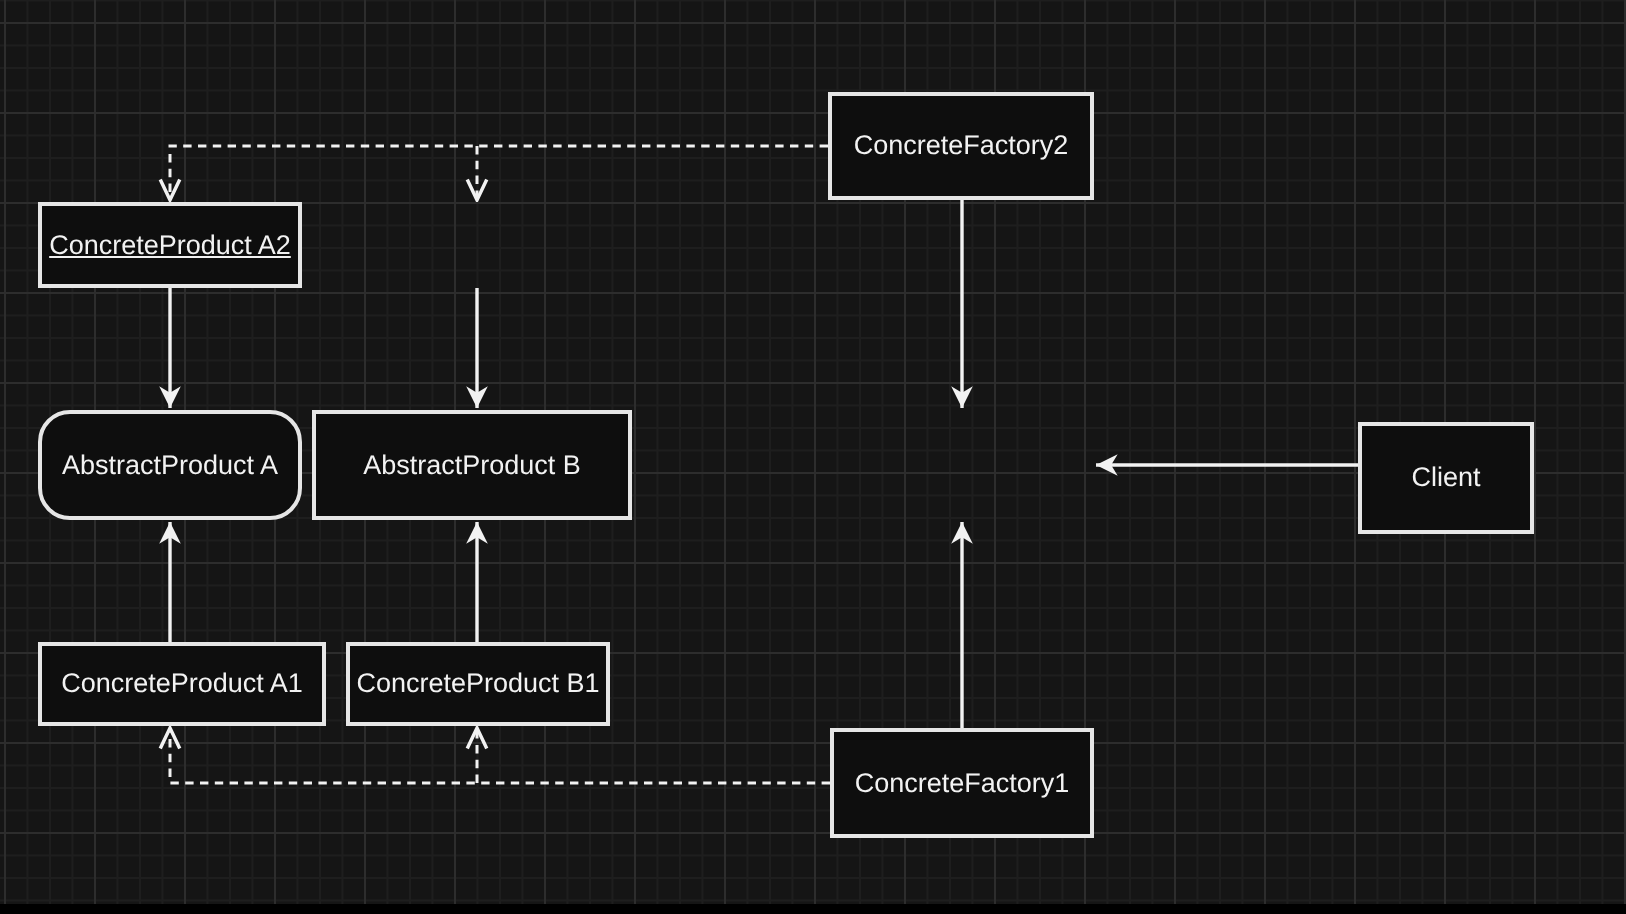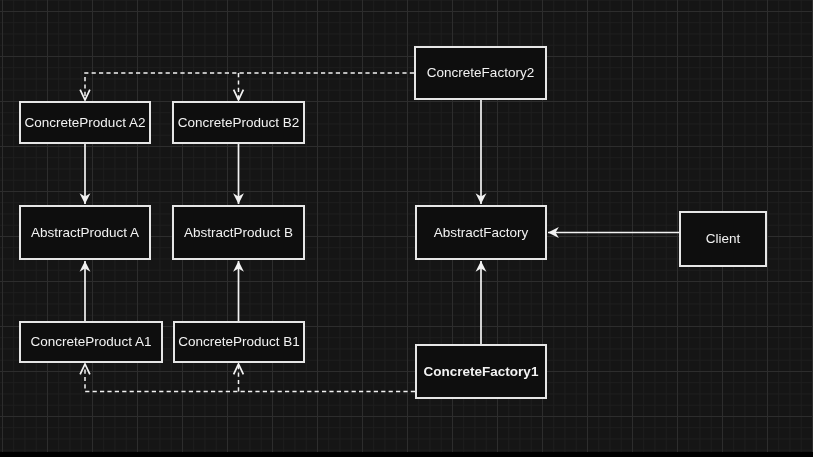--- a/index.html
+++ b/index.html
@@ -49,29 +49,29 @@
     border:2px solid var(--node-border);
     color:var(--text);
     display:flex;align-items:center;justify-content:center;
     font-size:13.5px;
     line-height:1;
     white-space:nowrap;
     text-align:center;
   }
   
   .n0{left:414px;top:46px;width:133px;height:54px;}
-  .n1{left:19px;top:101px;width:132px;height:43px;}
+  .n1{left:19px;top:101px;width:132px;height:43px;text-decoration:underline;}
   .n2{left:172px;top:101px;width:133px;height:43px;}
-  .n3{left:19px;top:205px;width:132px;height:55px;}
-  .n4{left:172px;top:205px;width:133px;height:55px;}
+  .n3{left:19px;top:205px;width:132px;height:55px;border-radius:16px;}
+  .n4{left:156px;top:205px;width:160px;height:55px;}
   .n5{left:415px;top:205px;width:132px;height:55px;}
   .n6{left:679px;top:211px;width:88px;height:56px;}
   .n7{left:19px;top:321px;width:144px;height:42px;}
   .n8{left:173px;top:321px;width:132px;height:42px;text-align:right;}
-  .n9{left:415px;top:344px;width:132px;height:55px;font-weight:bold;}
+  .n9{left:415px;top:364px;width:132px;height:55px;}
   .bottom-strip{
     position:absolute;left:0;bottom:0;width:813px;height:5px;
     background:#000;
   }
 </style>
 </head>
 <body>
 
 <div class="canvas">
 
@@ -98,31 +98,25 @@
         <polyline points="238.5,391.5 238.5,364" class="edge dashed" marker-end="url(#arrow-open)"></polyline>
       </g>
   </svg>
 
   <div class="node n0">
     <span>ConcreteFactory2</span>
   </div>
   <div class="node n1">
     <span>ConcreteProduct A2</span>
   </div>
-  <div class="node n2">
-    <span>ConcreteProduct B2</span>
-  </div>
   <div class="node n3">
     <span>AbstractProduct A</span>
   </div>
   <div class="node n4">
     <span>AbstractProduct B</span>
-  </div>
-  <div class="node n5">
-    <span>AbstractFactory</span>
   </div>
   <div class="node n6">
     <span>Client</span>
   </div>
   <div class="node n7">
     <span>ConcreteProduct A1</span>
   </div>
   <div class="node n8">
     <span>ConcreteProduct B1</span>
   </div>

